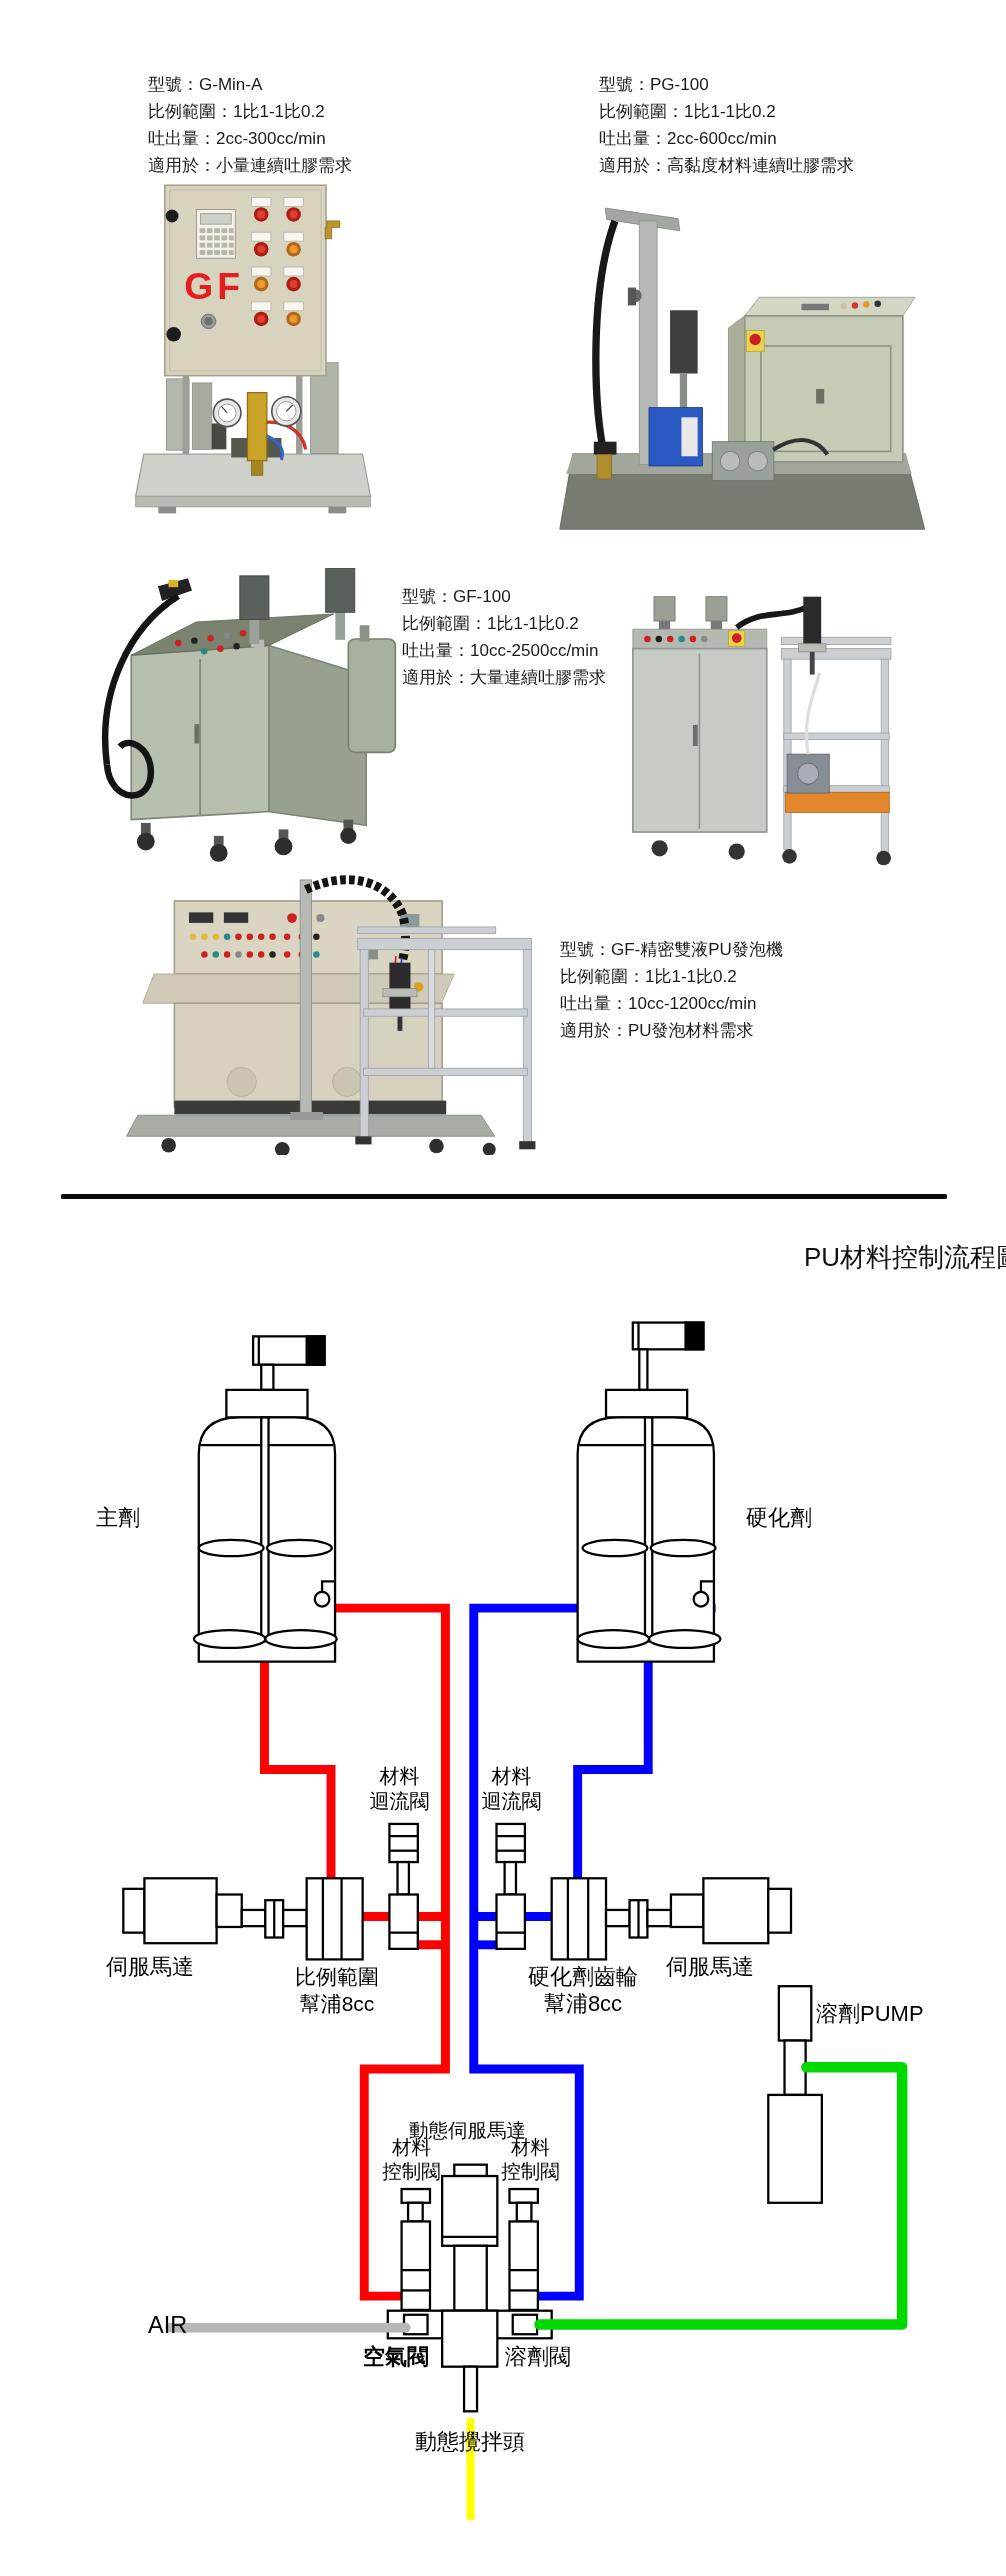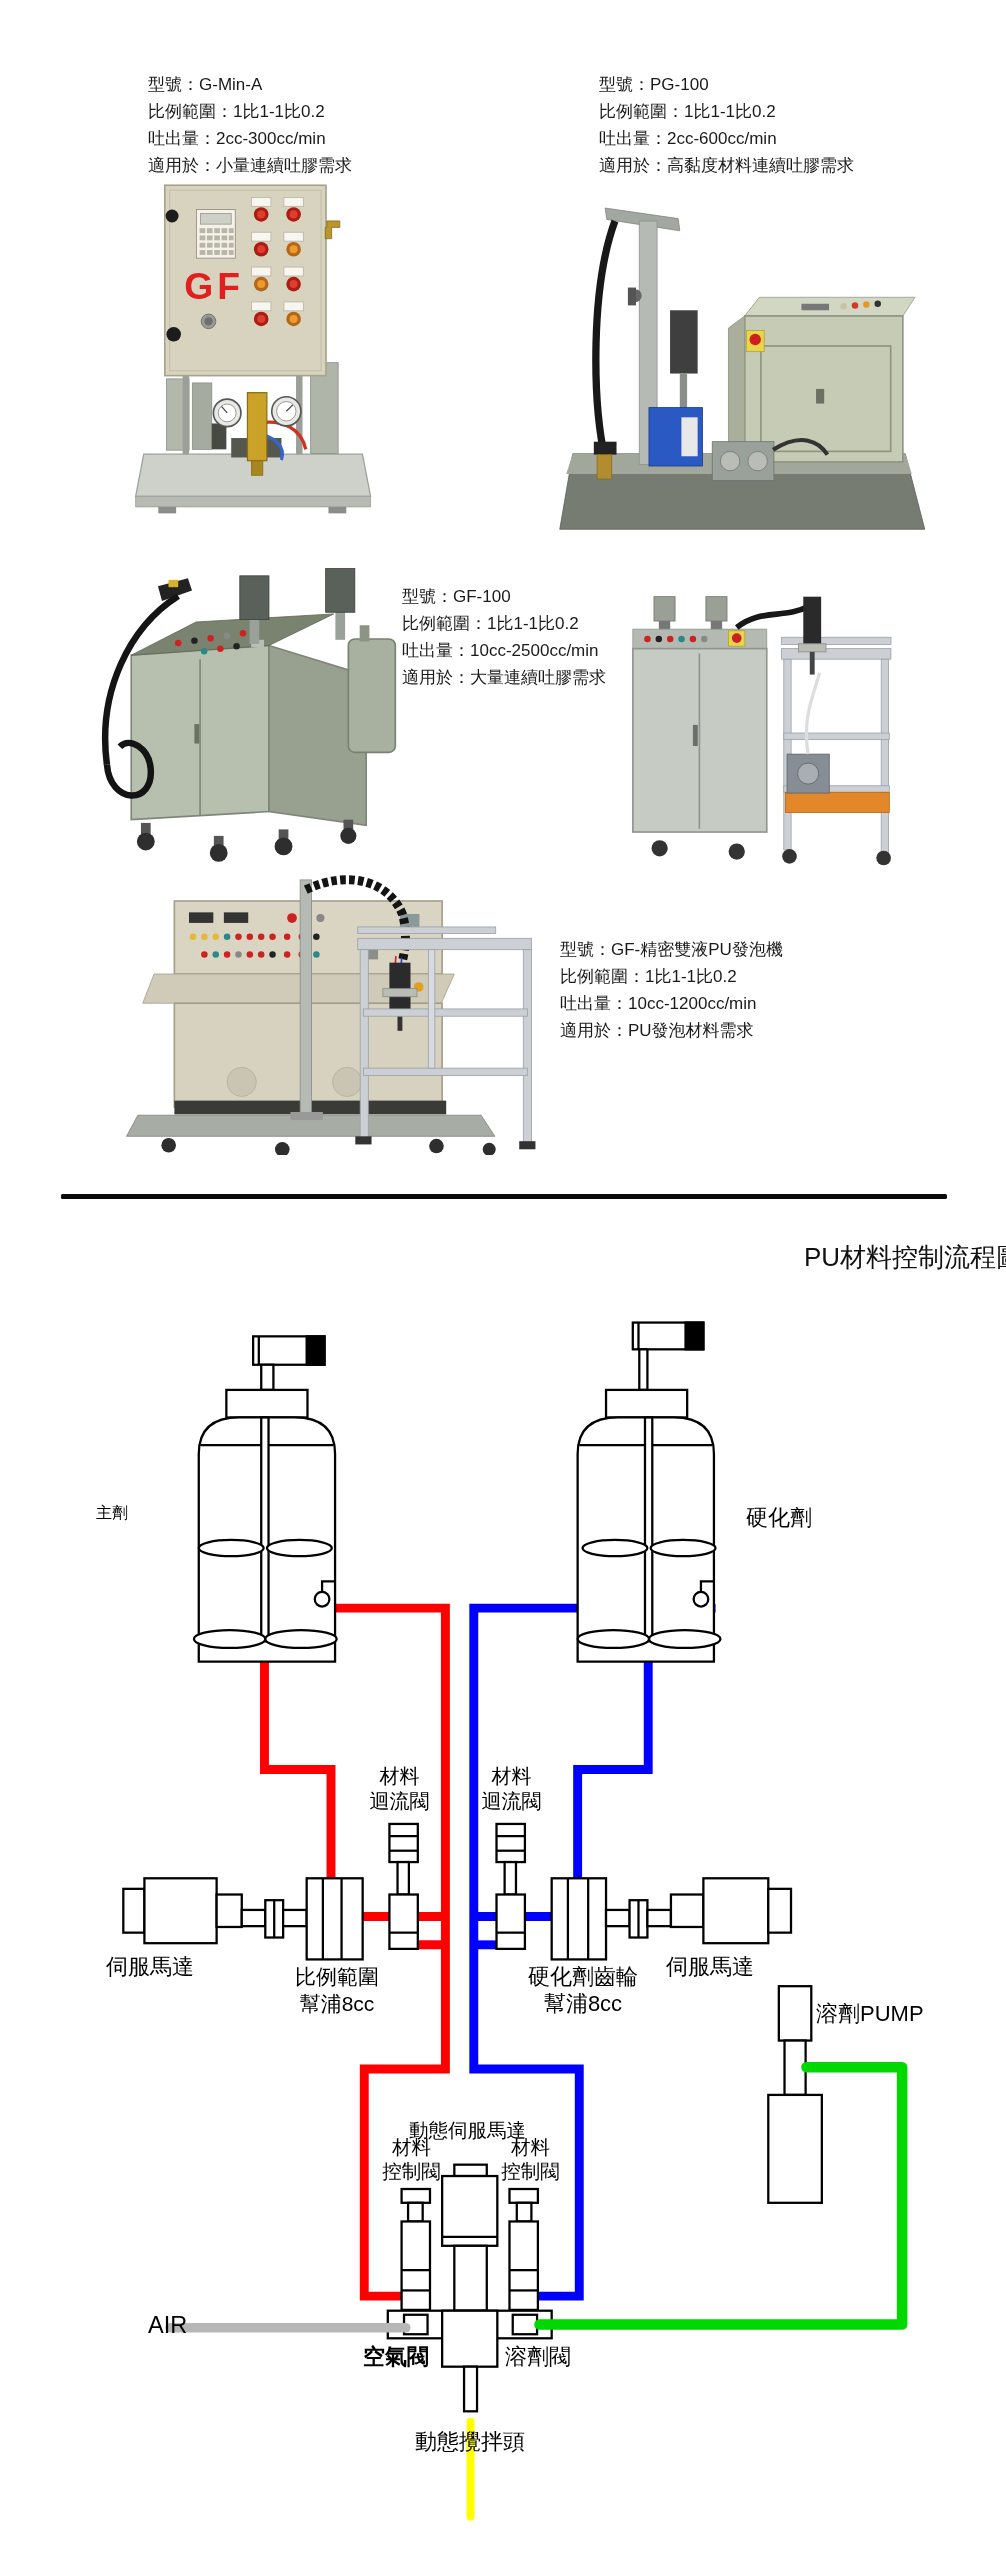--- a/index.html
+++ b/index.html
@@ -488,21 +488,21 @@
     <rect class="w" x="498" y="2853" width="29" height="24"></rect>
     <rect class="w" x="632" y="2853" width="30" height="24"></rect>
     <rect class="w" x="572" y="2917" width="16" height="55"></rect>
   </g>
 
   <line class="pipe-soft" stroke-width="12" x1="210" y1="2869" x2="500" y2="2869" stroke="#b7b7b7"></line>
   <polyline class="pipe-soft" stroke-width="13" points="994,2548 1112,2548 1112,2865 665,2865" stroke="#00d800"></polyline>
   <line class="pipe-soft" stroke-width="10" x1="580" y1="2985" x2="580" y2="3102" stroke="#ffff00"></line>
 </svg>
 
-<div class="lbl" style="left:96px;top:1503px;font-size:16px;">主劑</div>
+<div class="lbl" style="left:96px;top:1503px;font-size:22px;">主劑</div>
 <div class="lbl" style="left:746px;top:1503px;font-size:22px;text-align:center;">硬化劑</div>
 
 <div class="lbl center" style="left:359px;top:1764px;width:81px;font-size:20px;line-height:25px;">
   <div>材料</div>
   <div>迴流閥</div>
 </div>
 <div class="lbl center" style="left:471px;top:1764px;width:81px;font-size:20px;line-height:25px;">
   <div>材料</div>
   <div>迴流閥</div>
 </div>

